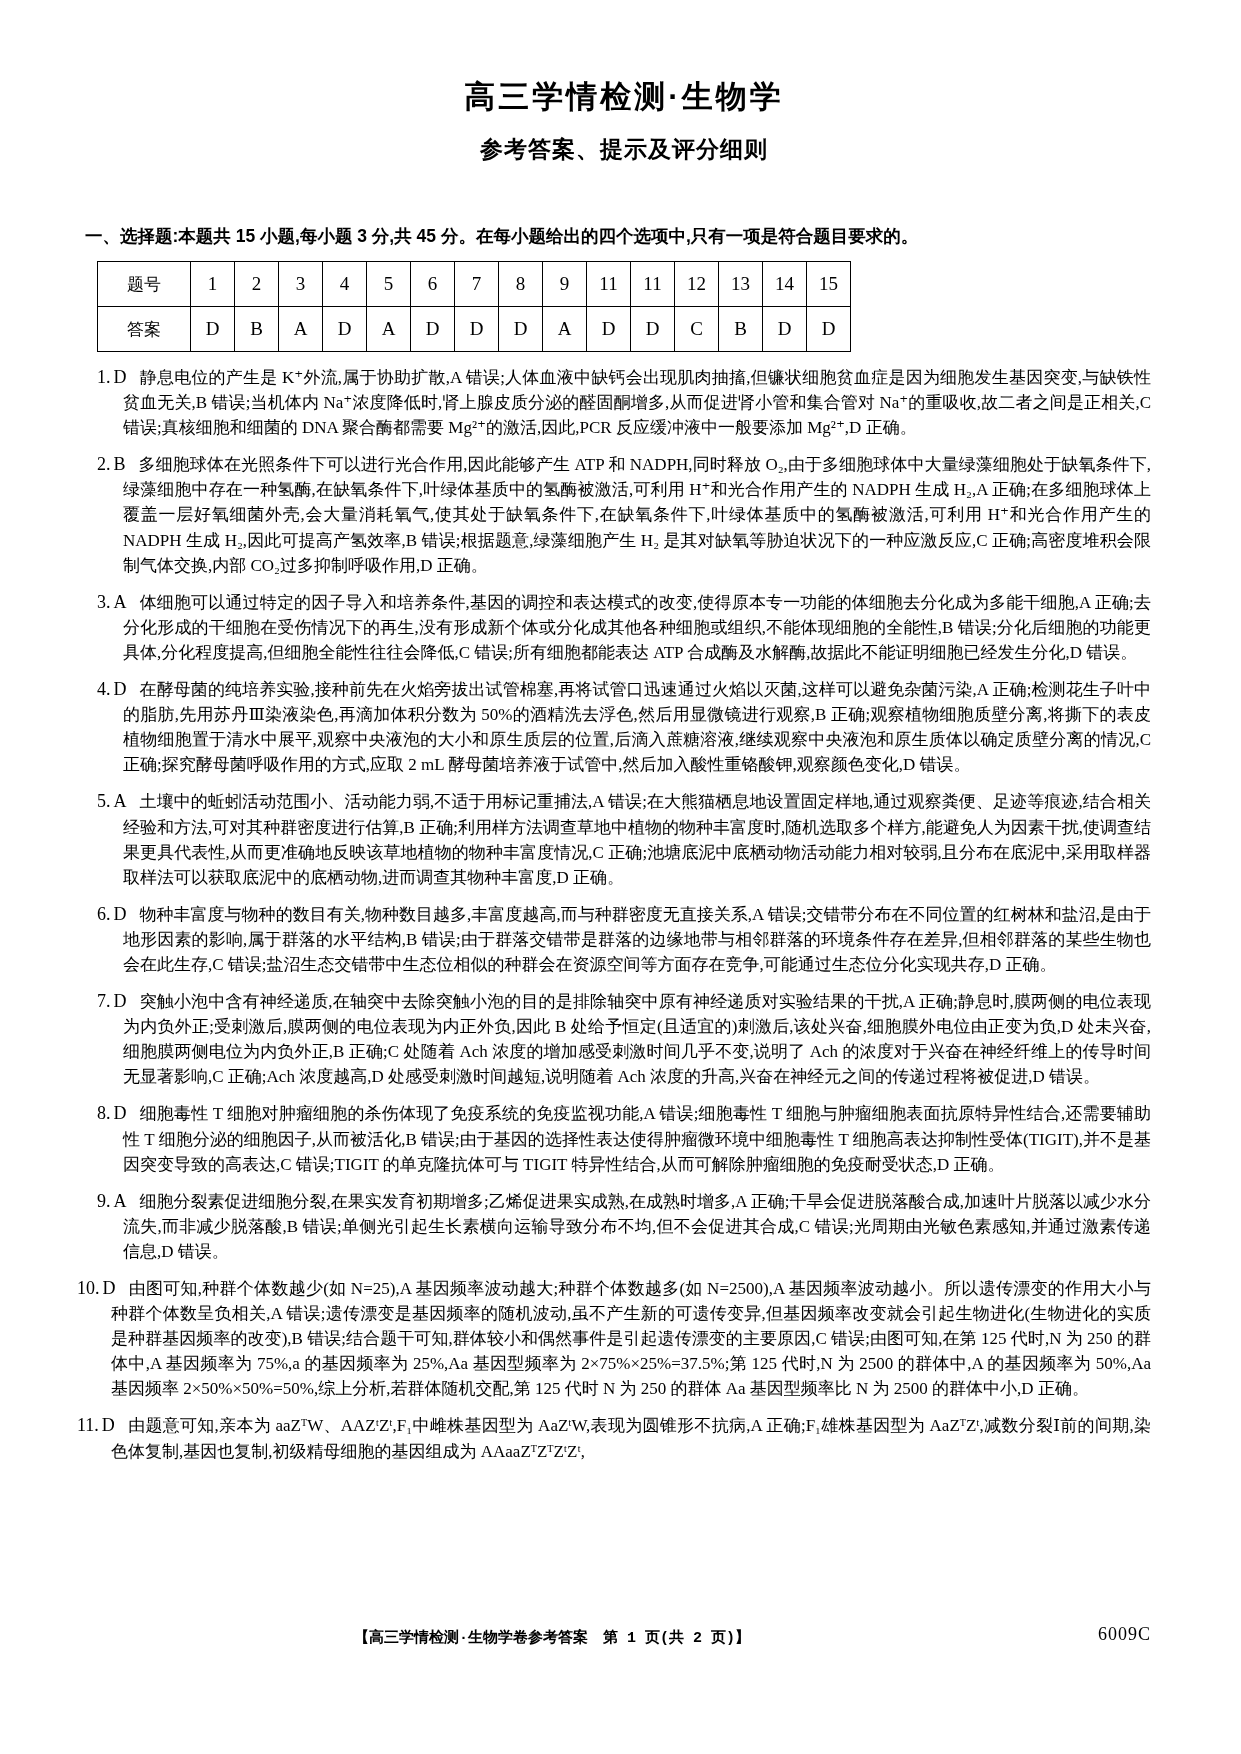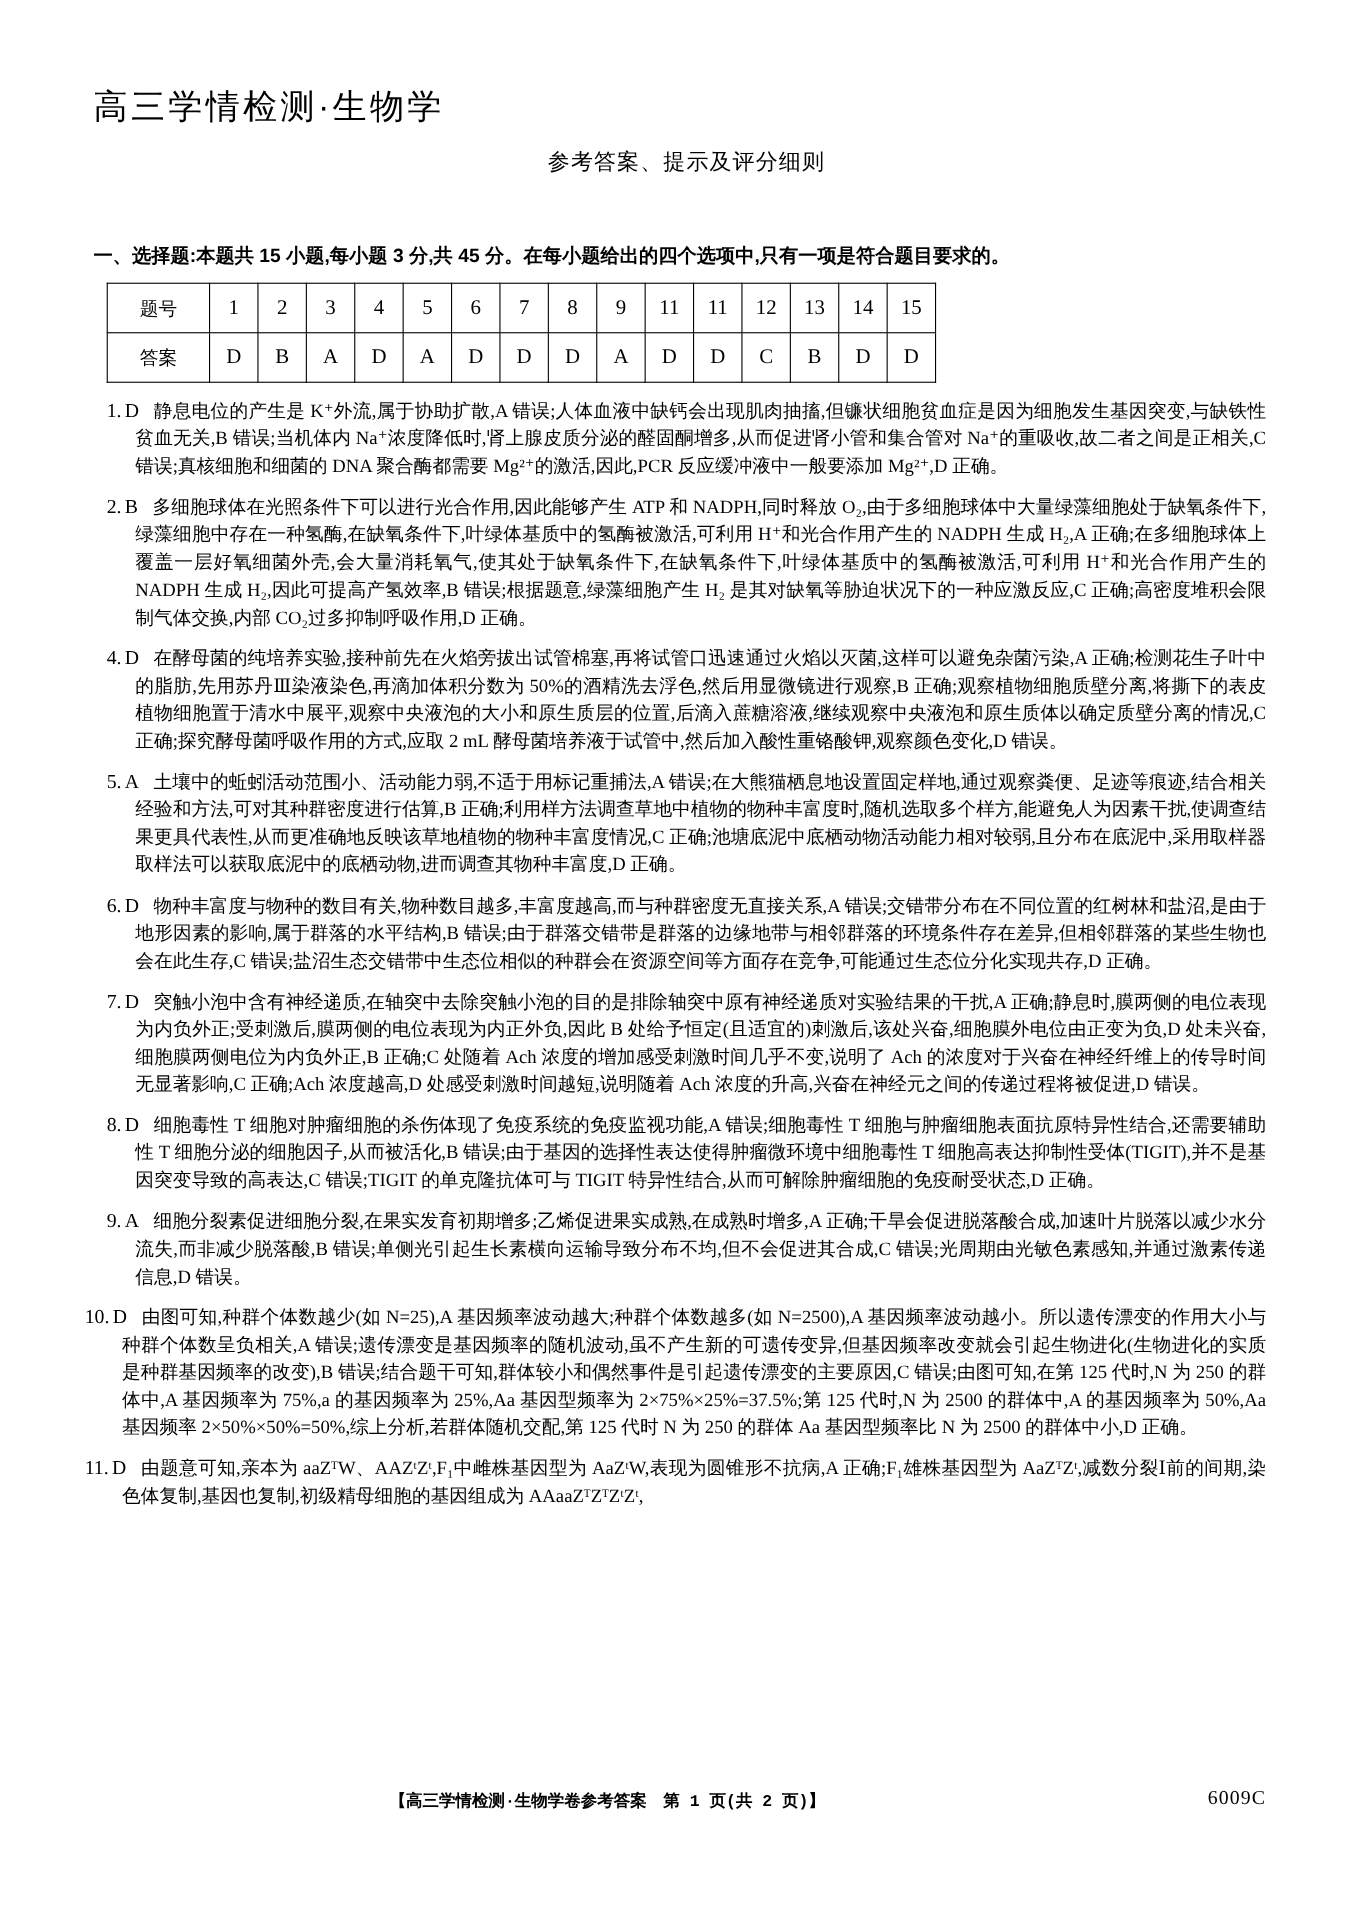--- a/index.html
+++ b/index.html
@@ -8,31 +8,32 @@
     width: 1241px;
     height: 1754px;
     background: #ffffff;
     color: #000000;
     font-family: "Liberation Serif", "DejaVu Serif", serif;
     overflow: hidden;
   }
   .content { padding: 76px 78px 0 85px; }
 
   .doc-title {
+    text-align: center;
     font-family: "Liberation Sans", "DejaVu Sans", sans-serif;
-    font-weight: normal;
+    font-weight: bold;
     font-size: 31px;
     letter-spacing: 3px;
     margin: 0;
   }
   .doc-subtitle {
     text-align: center;
     font-family: "Liberation Sans", "DejaVu Sans", sans-serif;
-    font-weight: normal;
-    font-size: 20px;
+    font-weight: bold;
+    font-size: 23px;
     letter-spacing: 1px;
     margin: 16px 0 0 0;
   }
   .section-heading {
     margin: 58px 0 0 0;
     font-family: "Liberation Sans", "DejaVu Sans", sans-serif;
     font-weight: bold;
     font-size: 17.5px;
     line-height: 26px;
   }
@@ -141,20 +142,21 @@
           <td class="ans-cell">B</td>
           <td class="ans-cell">D</td>
           <td class="ans-cell">D</td>
         </tr>
       </tbody>
     </table>
 
     <div class="explanations">
       <p class="expl"><span class="num">1.</span><span class="ans">D</span><span class="txt">静息电位的产生是 K⁺外流,属于协助扩散,A 错误;人体血液中缺钙会出现肌肉抽搐,但镰状细胞贫血症是因为细胞发生基因突变,与缺铁性贫血无关,B 错误;当机体内 Na⁺浓度降低时,肾上腺皮质分泌的醛固酮增多,从而促进肾小管和集合管对 Na⁺的重吸收,故二者之间是正相关,C 错误;真核细胞和细菌的 DNA 聚合酶都需要 Mg²⁺的激活,因此,PCR 反应缓冲液中一般要添加 Mg²⁺,D 正确。</span></p>
       <p class="expl"><span class="num">2.</span><span class="ans">B</span><span class="txt">多细胞球体在光照条件下可以进行光合作用,因此能够产生 ATP 和 NADPH,同时释放 O₂,由于多细胞球体中大量绿藻细胞处于缺氧条件下,绿藻细胞中存在一种氢酶,在缺氧条件下,叶绿体基质中的氢酶被激活,可利用 H⁺和光合作用产生的 NADPH 生成 H₂,A 正确;在多细胞球体上覆盖一层好氧细菌外壳,会大量消耗氧气,使其处于缺氧条件下,在缺氧条件下,叶绿体基质中的氢酶被激活,可利用 H⁺和光合作用产生的 NADPH 生成 H₂,因此可提高产氢效率,B 错误;根据题意,绿藻细胞产生 H₂ 是其对缺氧等胁迫状况下的一种应激反应,C 正确;高密度堆积会限制气体交换,内部 CO₂过多抑制呼吸作用,D 正确。</span></p>
+      <p class="expl"><span class="num">3.</span><span class="ans">A</span><span class="txt">体细胞可以通过特定的因子导入和培养条件,基因的调控和表达模式的改变,使得原本专一功能的体细胞去分化成为多能干细胞,A 正确;去分化形成的干细胞在受伤情况下的再生,没有形成新个体或分化成其他各种细胞或组织,不能体现细胞的全能性,B 错误;分化后细胞的功能更具体,分化程度提高,但细胞全能性往往会降低,C 错误;所有细胞都能表达 ATP 合成酶及水解酶,故据此不能证明细胞已经发生分化,D 错误。</span></p>
       <p class="expl"><span class="num">4.</span><span class="ans">D</span><span class="txt">在酵母菌的纯培养实验,接种前先在火焰旁拔出试管棉塞,再将试管口迅速通过火焰以灭菌,这样可以避免杂菌污染,A 正确;检测花生子叶中的脂肪,先用苏丹Ⅲ染液染色,再滴加体积分数为 50%的酒精洗去浮色,然后用显微镜进行观察,B 正确;观察植物细胞质壁分离,将撕下的表皮植物细胞置于清水中展平,观察中央液泡的大小和原生质层的位置,后滴入蔗糖溶液,继续观察中央液泡和原生质体以确定质壁分离的情况,C 正确;探究酵母菌呼吸作用的方式,应取 2 mL 酵母菌培养液于试管中,然后加入酸性重铬酸钾,观察颜色变化,D 错误。</span></p>
       <p class="expl"><span class="num">5.</span><span class="ans">A</span><span class="txt">土壤中的蚯蚓活动范围小、活动能力弱,不适于用标记重捕法,A 错误;在大熊猫栖息地设置固定样地,通过观察粪便、足迹等痕迹,结合相关经验和方法,可对其种群密度进行估算,B 正确;利用样方法调查草地中植物的物种丰富度时,随机选取多个样方,能避免人为因素干扰,使调查结果更具代表性,从而更准确地反映该草地植物的物种丰富度情况,C 正确;池塘底泥中底栖动物活动能力相对较弱,且分布在底泥中,采用取样器取样法可以获取底泥中的底栖动物,进而调查其物种丰富度,D 正确。</span></p>
       <p class="expl"><span class="num">6.</span><span class="ans">D</span><span class="txt">物种丰富度与物种的数目有关,物种数目越多,丰富度越高,而与种群密度无直接关系,A 错误;交错带分布在不同位置的红树林和盐沼,是由于地形因素的影响,属于群落的水平结构,B 错误;由于群落交错带是群落的边缘地带与相邻群落的环境条件存在差异,但相邻群落的某些生物也会在此生存,C 错误;盐沼生态交错带中生态位相似的种群会在资源空间等方面存在竞争,可能通过生态位分化实现共存,D 正确。</span></p>
       <p class="expl"><span class="num">7.</span><span class="ans">D</span><span class="txt">突触小泡中含有神经递质,在轴突中去除突触小泡的目的是排除轴突中原有神经递质对实验结果的干扰,A 正确;静息时,膜两侧的电位表现为内负外正;受刺激后,膜两侧的电位表现为内正外负,因此 B 处给予恒定(且适宜的)刺激后,该处兴奋,细胞膜外电位由正变为负,D 处未兴奋,细胞膜两侧电位为内负外正,B 正确;C 处随着 Ach 浓度的增加感受刺激时间几乎不变,说明了 Ach 的浓度对于兴奋在神经纤维上的传导时间无显著影响,C 正确;Ach 浓度越高,D 处感受刺激时间越短,说明随着 Ach 浓度的升高,兴奋在神经元之间的传递过程将被促进,D 错误。</span></p>
       <p class="expl"><span class="num">8.</span><span class="ans">D</span><span class="txt">细胞毒性 T 细胞对肿瘤细胞的杀伤体现了免疫系统的免疫监视功能,A 错误;细胞毒性 T 细胞与肿瘤细胞表面抗原特异性结合,还需要辅助性 T 细胞分泌的细胞因子,从而被活化,B 错误;由于基因的选择性表达使得肿瘤微环境中细胞毒性 T 细胞高表达抑制性受体(TIGIT),并不是基因突变导致的高表达,C 错误;TIGIT 的单克隆抗体可与 TIGIT 特异性结合,从而可解除肿瘤细胞的免疫耐受状态,D 正确。</span></p>
       <p class="expl"><span class="num">9.</span><span class="ans">A</span><span class="txt">细胞分裂素促进细胞分裂,在果实发育初期增多;乙烯促进果实成熟,在成熟时增多,A 正确;干旱会促进脱落酸合成,加速叶片脱落以减少水分流失,而非减少脱落酸,B 错误;单侧光引起生长素横向运输导致分布不均,但不会促进其合成,C 错误;光周期由光敏色素感知,并通过激素传递信息,D 错误。</span></p>
       <p class="expl wide"><span class="num">10.</span><span class="ans">D</span><span class="txt">由图可知,种群个体数越少(如 N=25),A 基因频率波动越大;种群个体数越多(如 N=2500),A 基因频率波动越小。所以遗传漂变的作用大小与种群个体数呈负相关,A 错误;遗传漂变是基因频率的随机波动,虽不产生新的可遗传变异,但基因频率改变就会引起生物进化(生物进化的实质是种群基因频率的改变),B 错误;结合题干可知,群体较小和偶然事件是引起遗传漂变的主要原因,C 错误;由图可知,在第 125 代时,N 为 250 的群体中,A 基因频率为 75%,a 的基因频率为 25%,Aa 基因型频率为 2×75%×25%=37.5%;第 125 代时,N 为 2500 的群体中,A 的基因频率为 50%,Aa 基因频率 2×50%×50%=50%,综上分析,若群体随机交配,第 125 代时 N 为 250 的群体 Aa 基因型频率比 N 为 2500 的群体中小,D 正确。</span></p>
       <p class="expl wide"><span class="num">11.</span><span class="ans">D</span><span class="txt">由题意可知,亲本为 aaZᵀW、AAZᵗZᵗ,F₁中雌株基因型为 AaZᵗW,表现为圆锥形不抗病,A 正确;F₁雄株基因型为 AaZᵀZᵗ,减数分裂Ⅰ前的间期,染色体复制,基因也复制,初级精母细胞的基因组成为 AAaaZᵀZᵀZᵗZᵗ,</span></p>
     </div>
 

